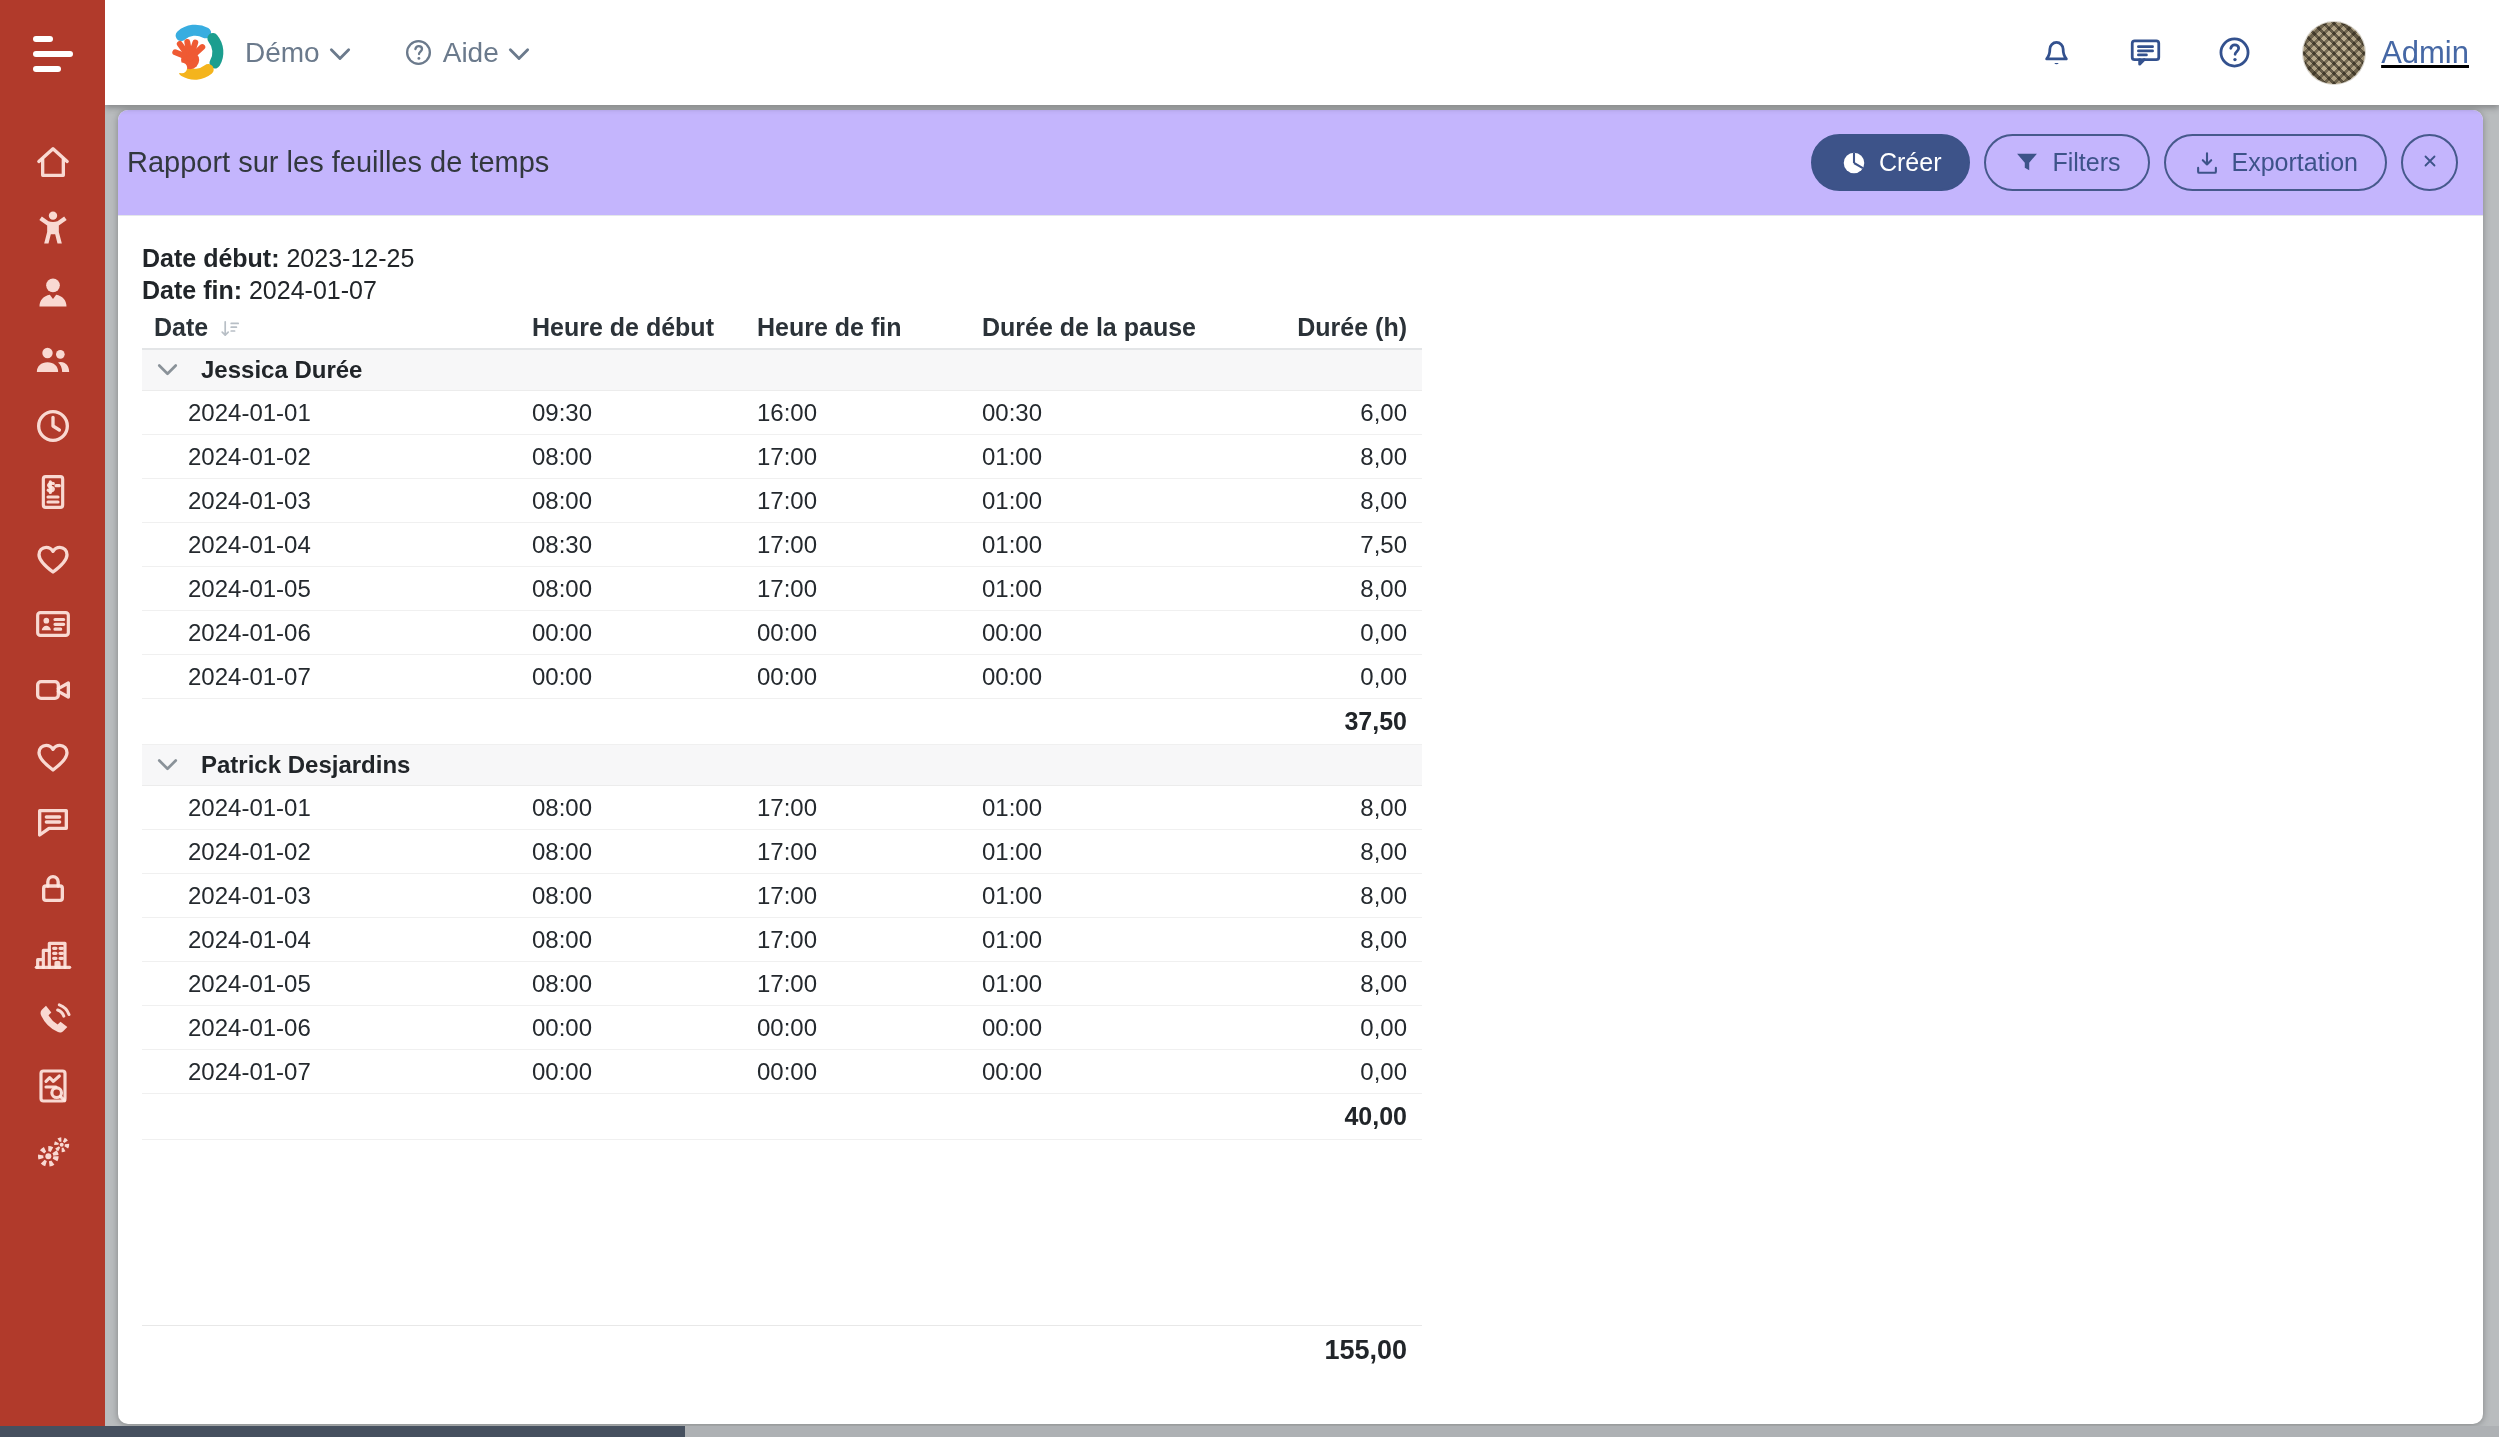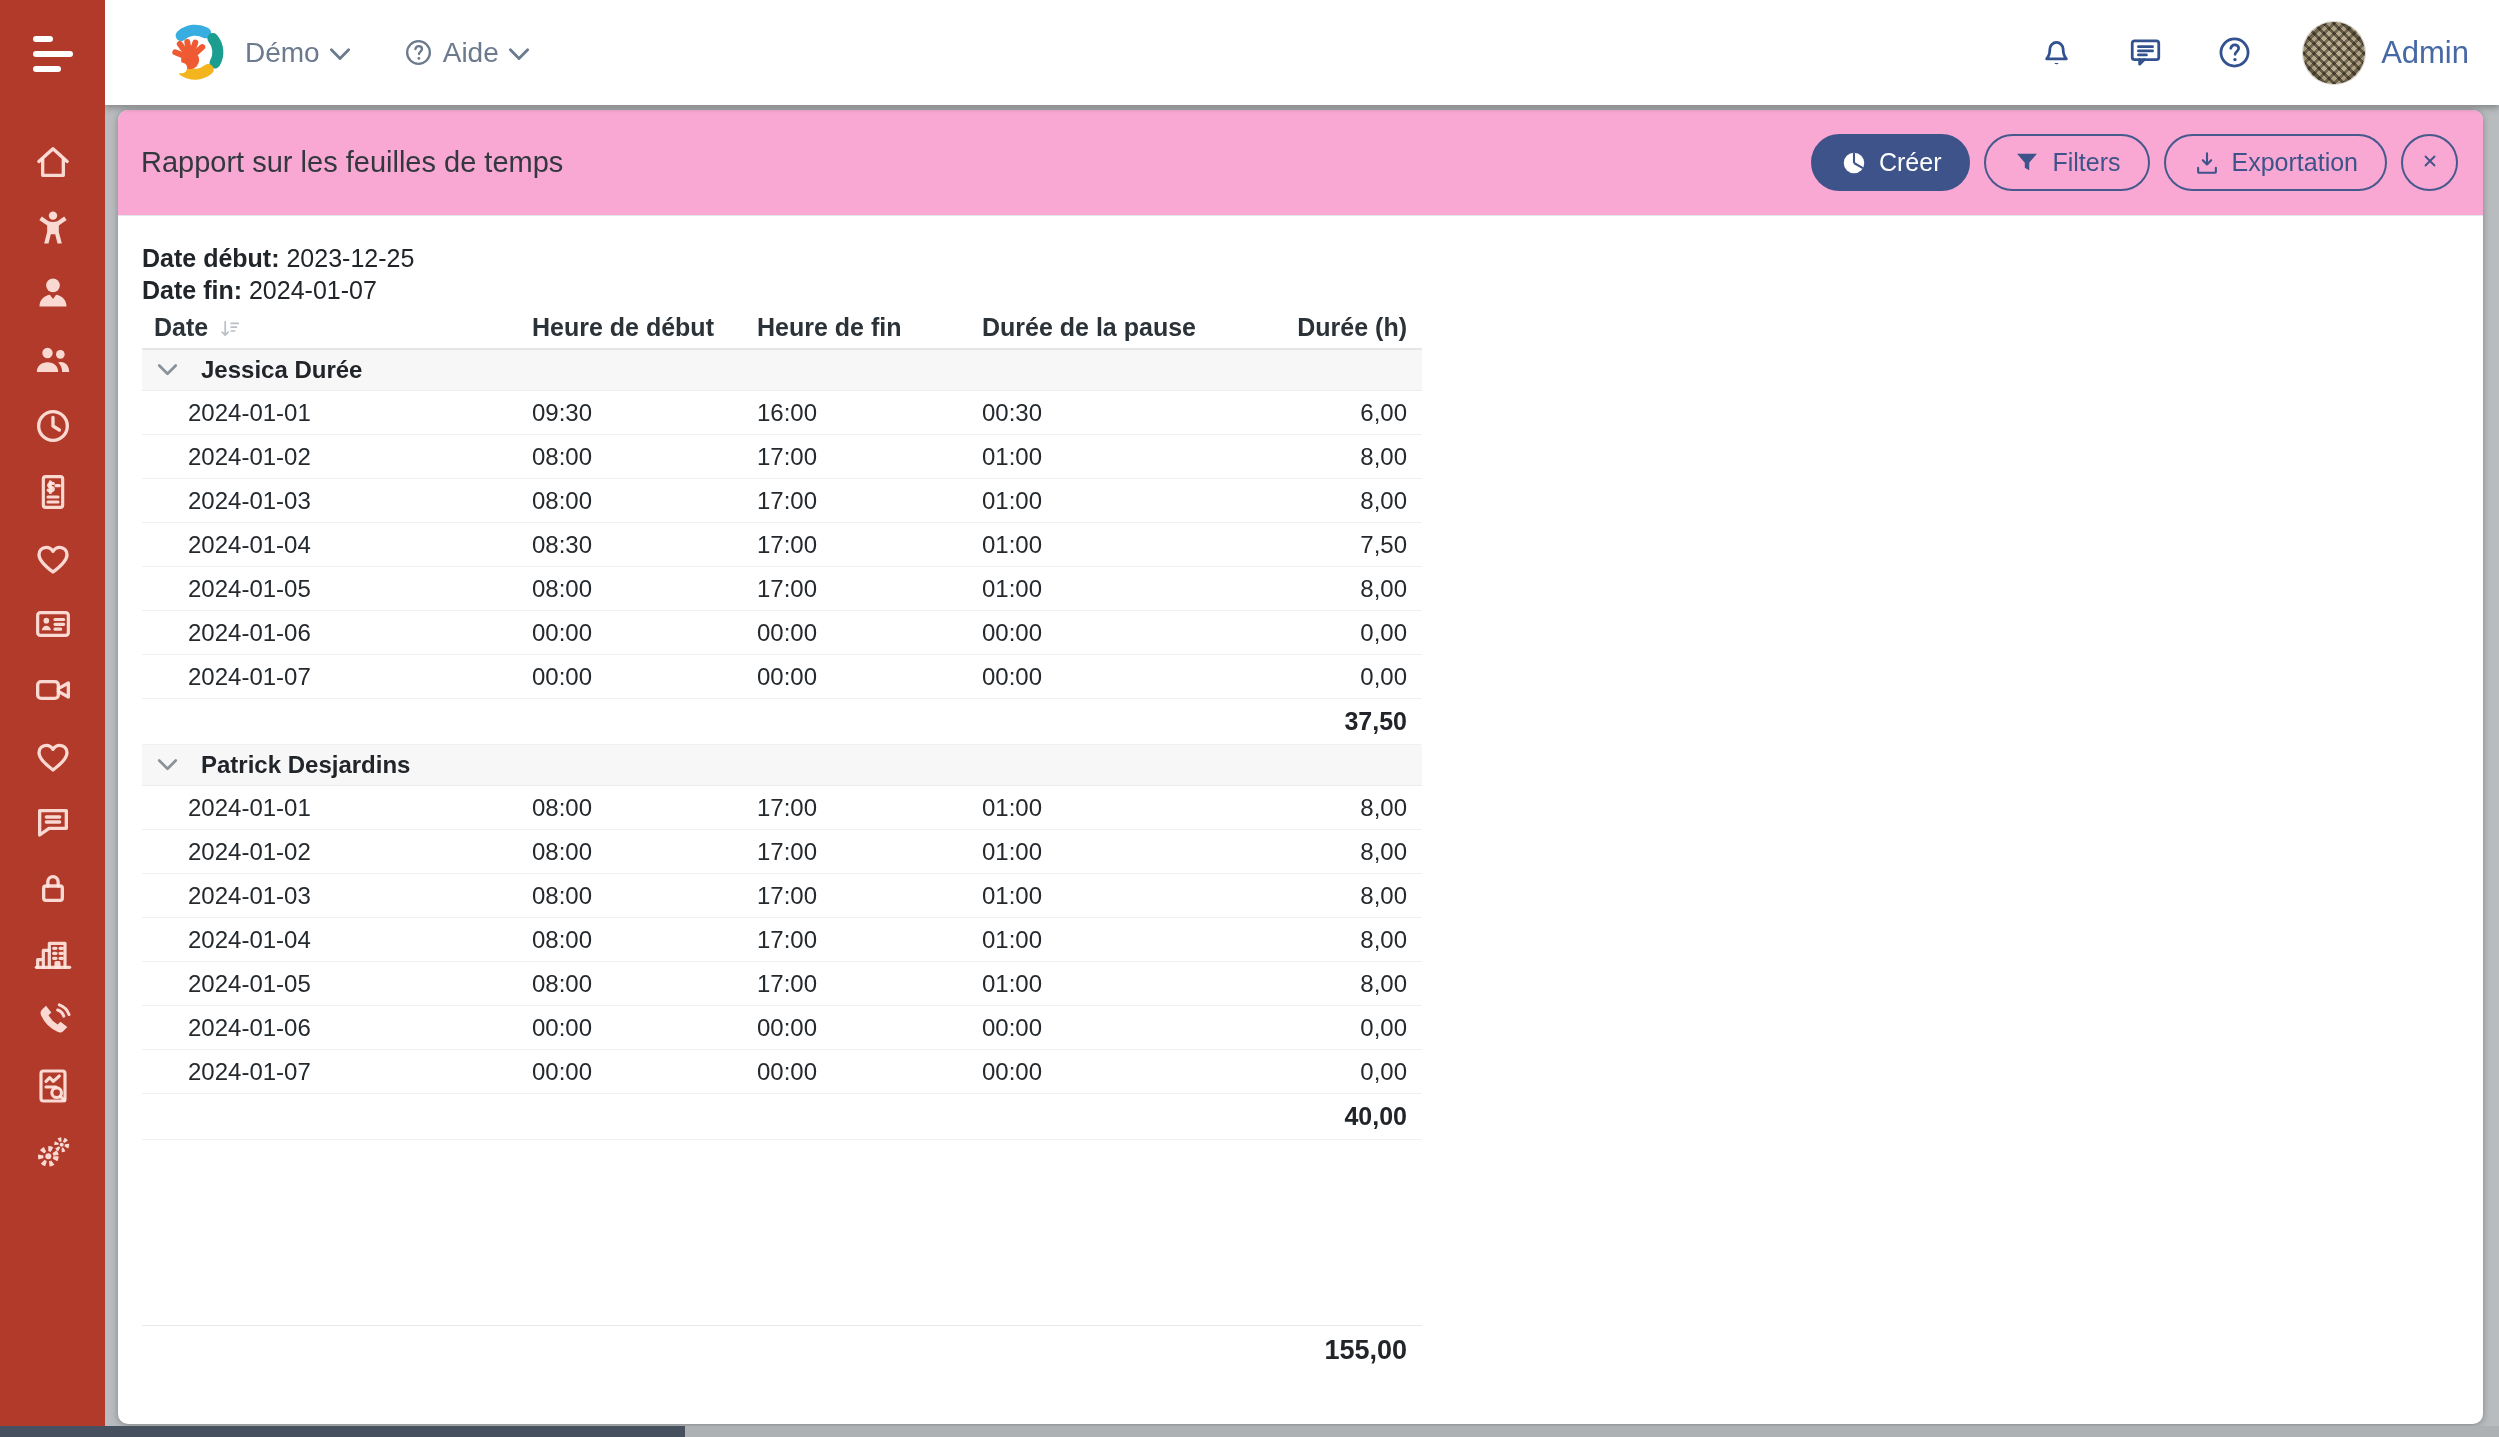--- a/index.html
+++ b/index.html
@@ -16,36 +16,36 @@
   .side-item svg { width:40px; height:40px; }
 
   
   .topbar { position:absolute; left:105px; right:0; top:0; height:105px; background:#ffffff;
             box-shadow:0 3px 6px rgba(40,40,40,.35); z-index:20; display:flex; align-items:center; padding:0 30px 0 28px;text-align:center; }
   .logo { width:62px; height:62px; margin-left:30px; }
   .nav-link { display:flex; align-items:center; gap:9px; color:#6b7a8c; font-size:28px; margin-left:20px; cursor:pointer; }
   .nav-link.aide { margin-left:52px; }
   .nav-link .chev svg { width:22px; height:15px; display:block; margin-top:4px; }
   .nav-link .q svg { width:31px; height:31px; display:block; }
-  .top-right { margin-left:auto; display:flex; align-items:center; }
+  .top-right { margin-left:auto; display:flex; align-items:center;text-decoration:underline; }
   .top-icon { color:#33518e; margin-left:52px; cursor:pointer; }
   .top-icon svg { width:37px; height:37px; display:block; }
   .avatar { width:62px; height:62px; border-radius:50%; margin-left:50px; cursor:pointer;
             background:
               repeating-linear-gradient(45deg,#756e60 0 3px,#d6cdb9 3px 7px),
               repeating-linear-gradient(-45deg,#8f8878 0 3px,#e0d8c6 3px 7px);
             background-blend-mode:multiply;
             box-shadow:inset 0 0 14px rgba(60,50,30,.45), 0 0 0 1px #d8d4cb; }
   .admin-name { color:#4668a5; font-size:31px; margin-left:16px; cursor:pointer; }
 
   
   .card { position:absolute; left:118px; top:110px; right:16px; bottom:13px; background:#ffffff;
           border-radius:10px; box-shadow:0 1px 7px rgba(0,0,0,.3); z-index:5; overflow:hidden; }
-  .card-head { height:106px; background:#f9a8d4; border-bottom:1px solid #e4e7ea;
-               display:flex; align-items:center; padding:0 25px 0 23px; }
+  .card-head { height:106px; background:#c4b5fd; border-bottom:1px solid #e4e7ea;
+               display:flex; align-items:center; padding:0 25px 0 9px; }
   .card-title { font-size:29px; color:#32383e; }
   .btns { margin-left:auto; display:flex; align-items:center; gap:14px;justify-content:space-between; }
   .btn { height:57px; border-radius:29px; font-size:25px; display:inline-flex; align-items:center; gap:11px;
          padding:0 27px; cursor:pointer; font-family:inherit; white-space:nowrap; }
   .btn svg { width:28px; height:28px; display:block; }
   .btn-primary { background:#3d5389; color:#ffffff; border:2px solid #3d5389; }
   .btn-outline { background:transparent; color:#3d5389; border:2px solid #46598c; }
   .btn-close { width:57px; height:57px; border-radius:50%; border:2px solid #46598c; color:#3d5389;
                background:transparent; display:inline-flex; align-items:center; justify-content:center; cursor:pointer; padding:0; }
   .btn-close svg { width:24px; height:24px; }

